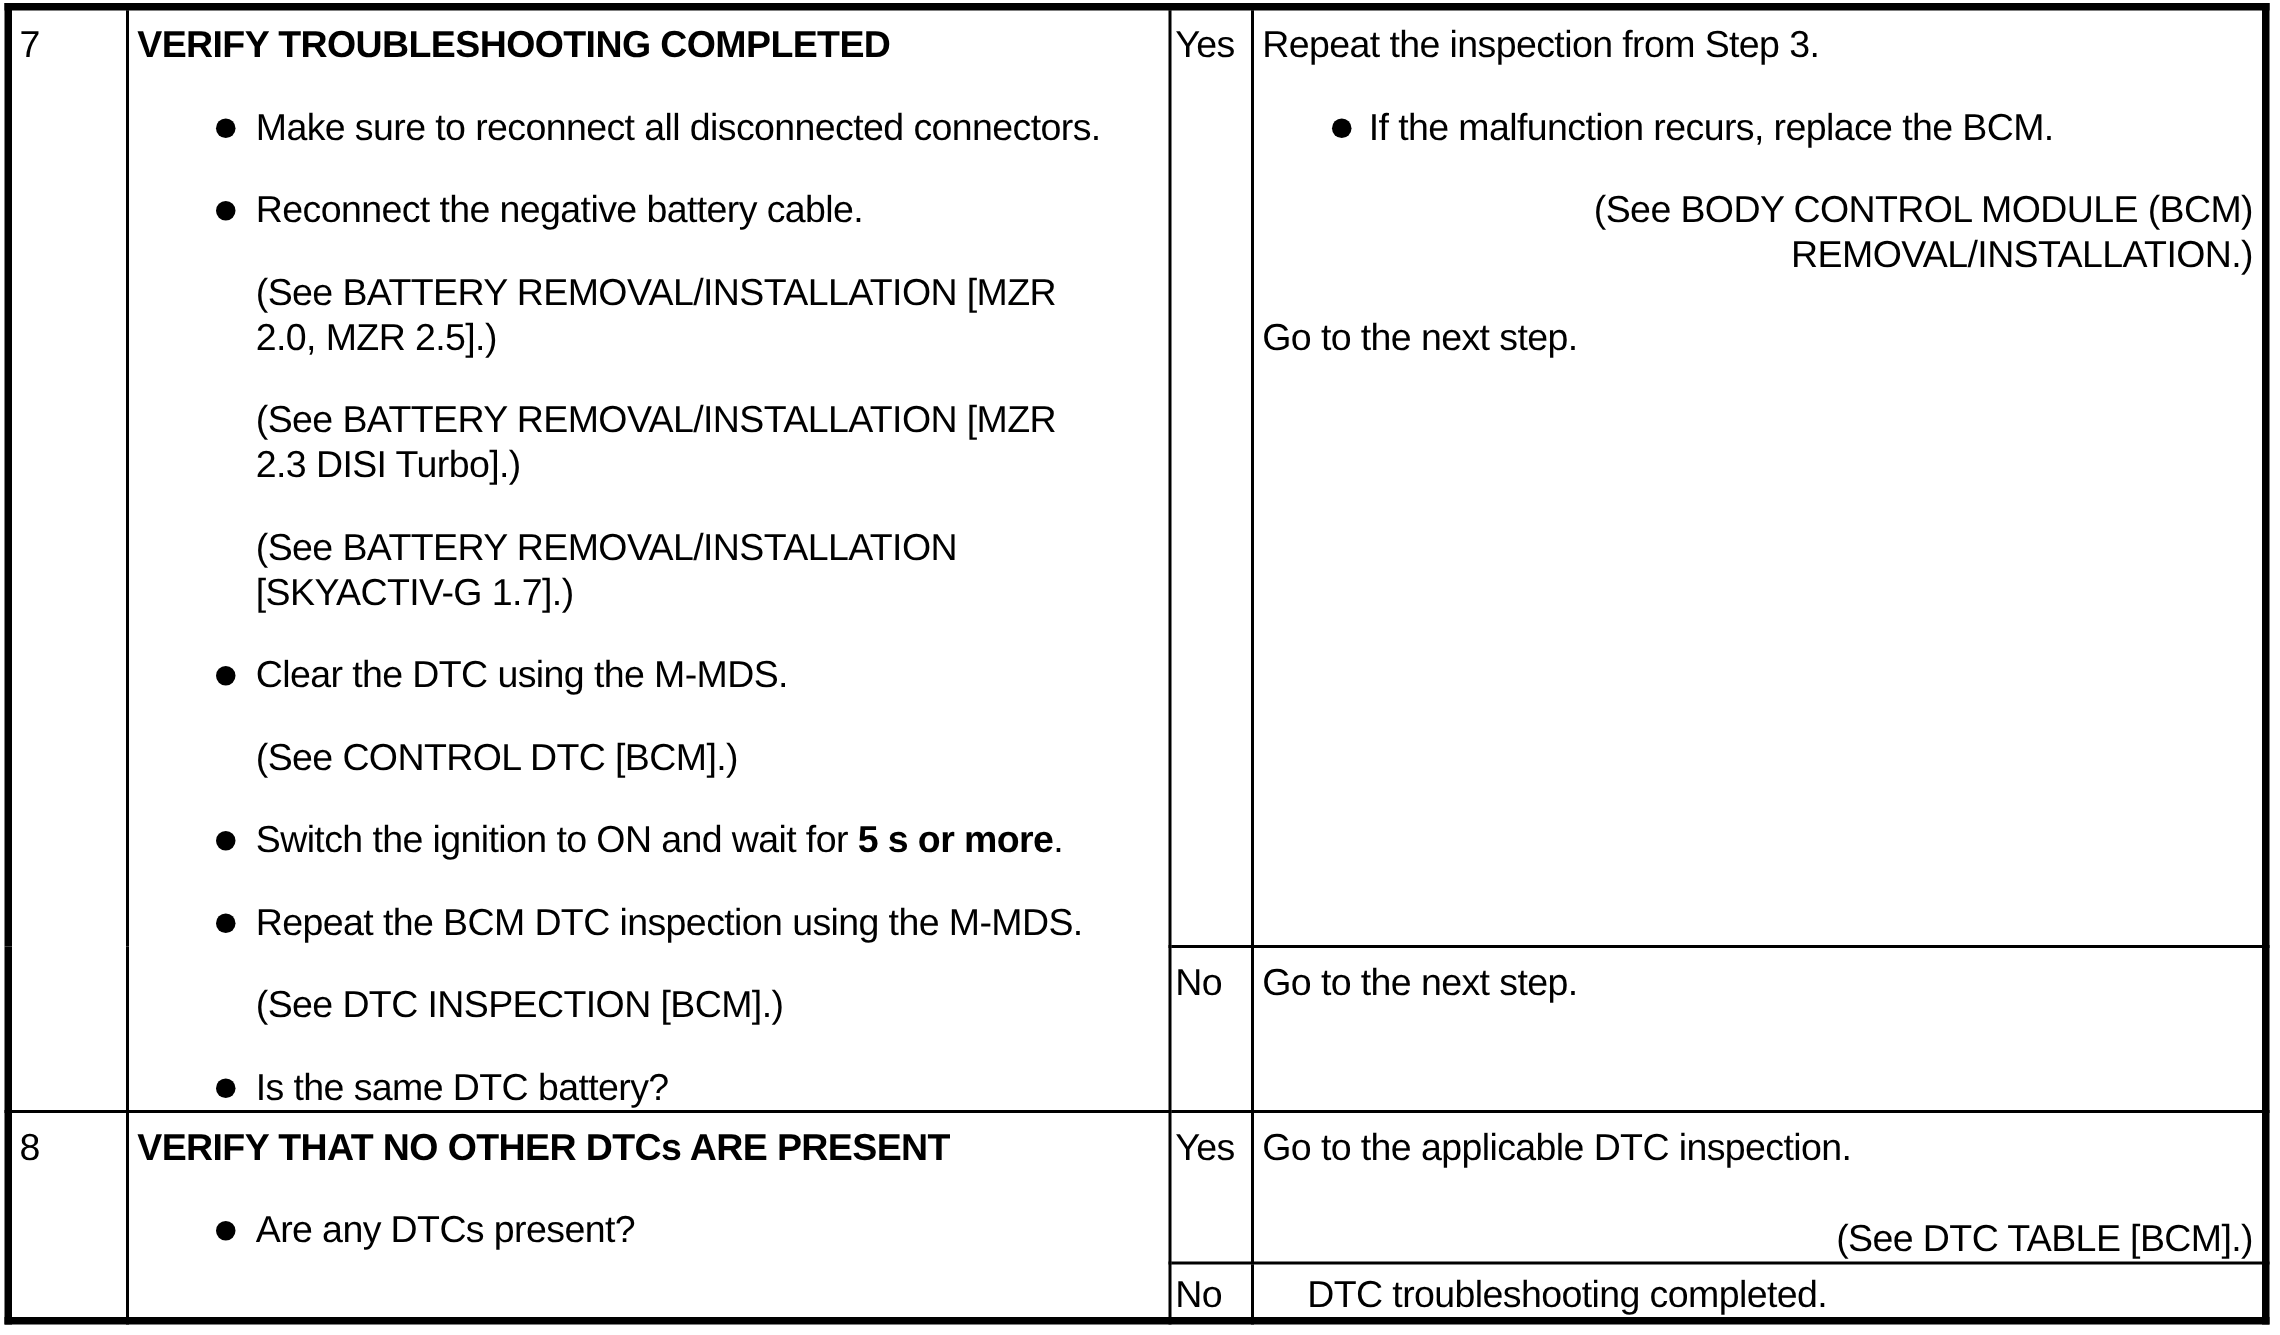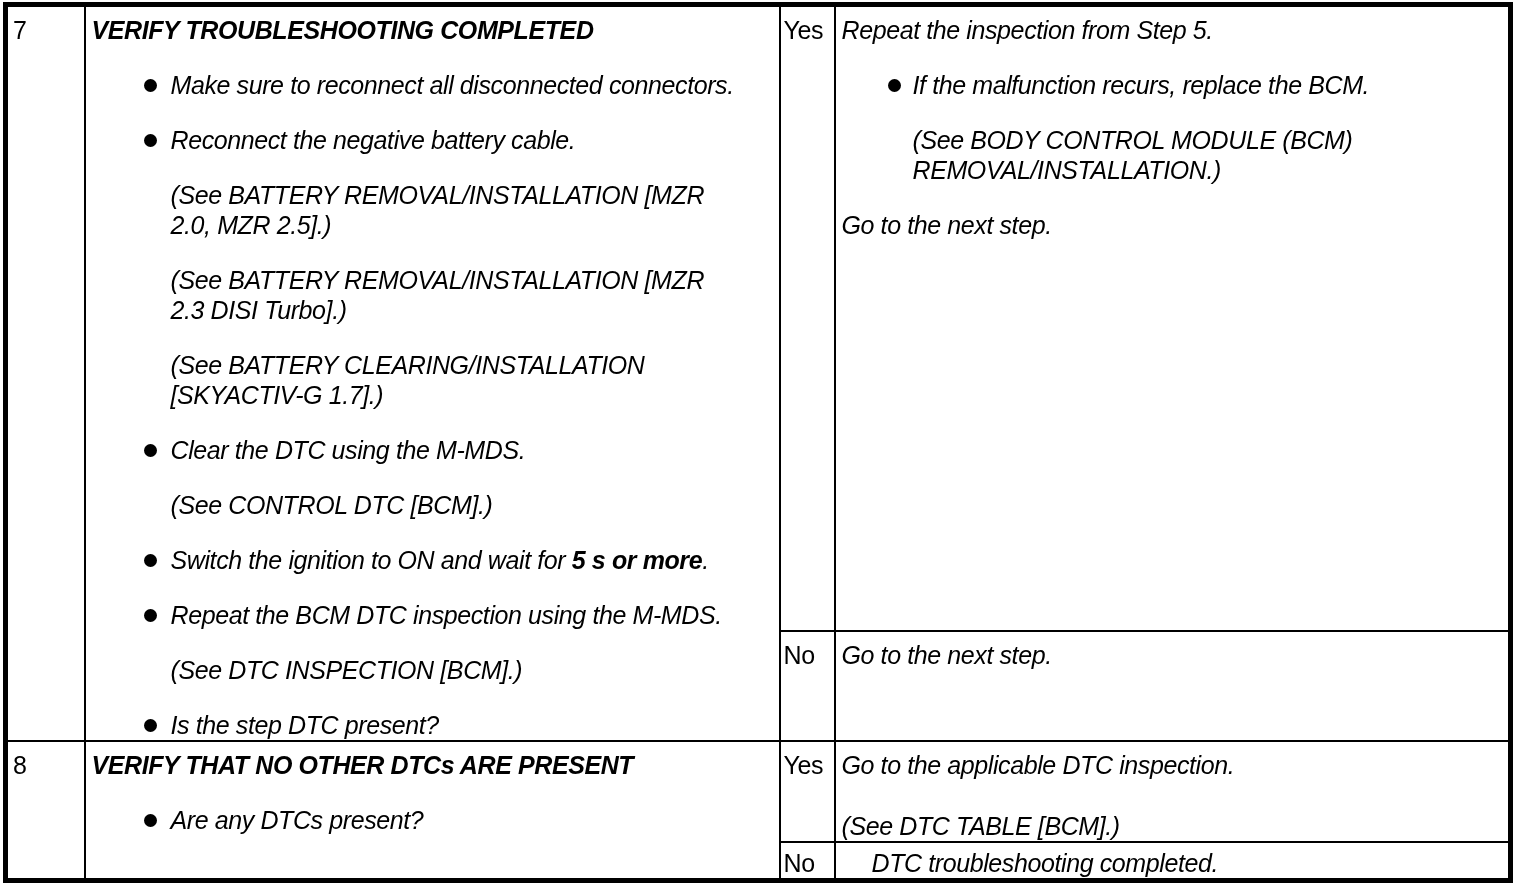--- a/index.html
+++ b/index.html
@@ -30,39 +30,39 @@
     vertical-align: top;
     padding: 8px 6px 0 6px;
     overflow: hidden;
   }
   tr.r-a { height: 626px; }
   tr.r-b { height: 110px; }
   tr.r-c { height: 96px;  }
   tr.r-d { height: 38px;  }
   td.step { padding-left: 5px; }
   td.yn   { padding-left: 3px; padding-right: 12px; }
-  .p { margin: 0 0 25px 0; font-style: italic; }
+  .p { margin: 0 0 25px 0; }
   .p:last-child { margin-bottom: 0; }
   .title { font-weight: bold; }
   .line { white-space: nowrap; }
   .bullet { position: relative; padding-left: 79px; }
   .bullet::before {
     content: "";
     position: absolute;
     left: 52px;
     top: 9px;
     width: 13px;
     height: 13px;
     background: #000;
     border-radius: 50%;
   }
   .note { padding-left: 79px; }
   td.result .bullet { padding-left: 71px; }
   td.result .bullet::before { left: 46px; }
-  td.result .note { padding-left: 71px; }
+  td.result .note { padding-left: 71px; text-align: right; }
   .b { font-weight: bold; }
 </style>
 </head>
 <body>
 
 <table class="ts">
   <colgroup>
     <col style="width:79px">
     <col style="width:695px">
     <col style="width:55px">
@@ -84,47 +84,47 @@
       </div>
       <div class="p note">
         <div class="line">(See BATTERY REMOVAL/INSTALLATION [MZR</div>
         <div class="line">2.0, MZR 2.5].)</div>
       </div>
       <div class="p note">
         <div class="line">(See BATTERY REMOVAL/INSTALLATION [MZR</div>
         <div class="line">2.3 DISI Turbo].)</div>
       </div>
       <div class="p note">
-        <div class="line">(See BATTERY CLEARING/INSTALLATION</div>
+        <div class="line">(See BATTERY REMOVAL/INSTALLATION</div>
         <div class="line">[SKYACTIV-G 1.7].)</div>
       </div>
       <div class="p bullet">
         <span class="line">Clear the DTC using the M-MDS.</span>
       </div>
       <div class="p note">
         <div class="line">(See CONTROL DTC [BCM].)</div>
       </div>
       <div class="p bullet">
         <span class="line"><span>Switch the ignition to ON and wait for </span><span class="b">5 s or more</span><span>.</span></span>
       </div>
       <div class="p bullet">
         <span class="line">Repeat the BCM DTC inspection using the M-MDS.</span>
       </div>
       <div class="p note">
         <div class="line">(See DTC INSPECTION [BCM].)</div>
       </div>
       <div class="p bullet">
-        <span class="line">Is the step DTC present?</span>
+        <span class="line">Is the same DTC battery?</span>
       </div>
     </td>
     <td class="yn">
       <div>Yes</div>
     </td>
     <td class="result">
-      <div class="p line">Repeat the inspection from Step 5.</div>
+      <div class="p line">Repeat the inspection from Step 3.</div>
       <div class="p bullet">
         <span class="line">If the malfunction recurs, replace the BCM.</span>
       </div>
       <div class="p note">
         <div class="line">(See BODY CONTROL MODULE (BCM)</div>
         <div class="line">REMOVAL/INSTALLATION.)</div>
       </div>
       <div class="p line">Go to the next step.</div>
     </td>
   </tr>

